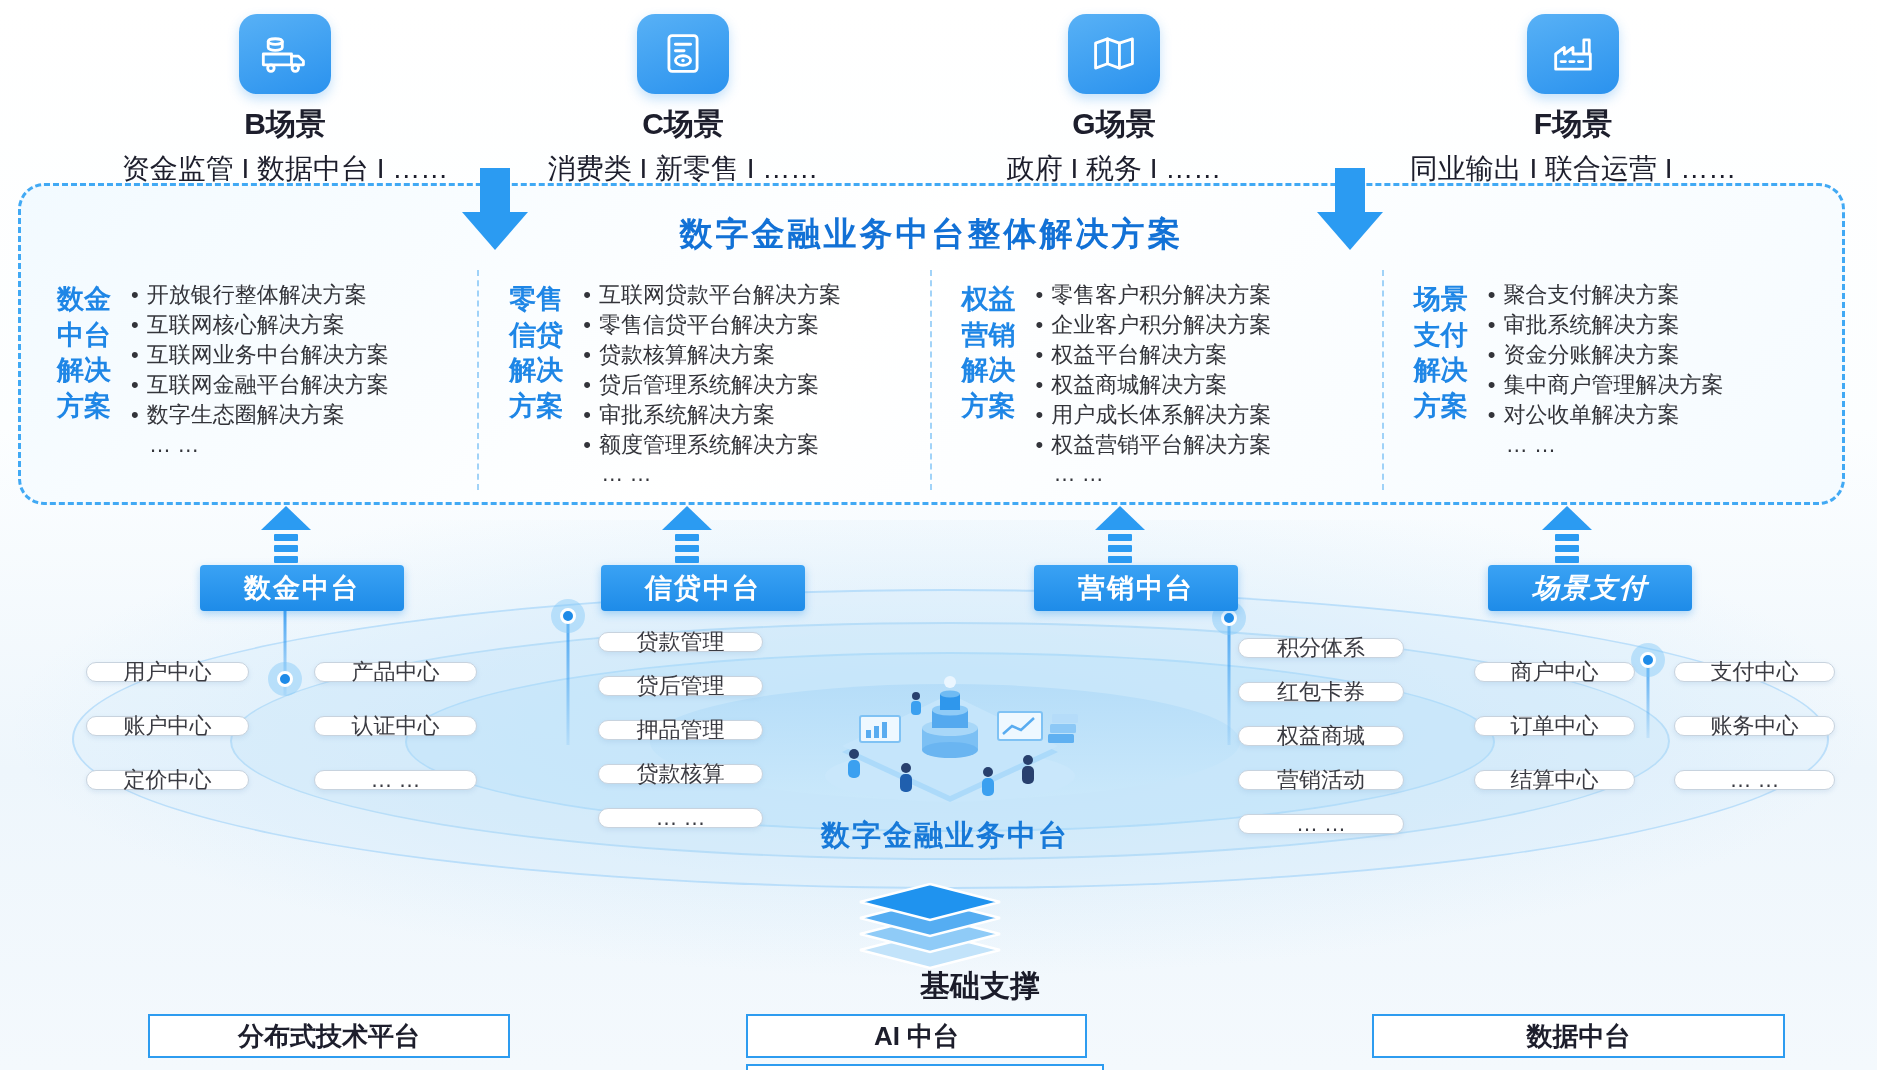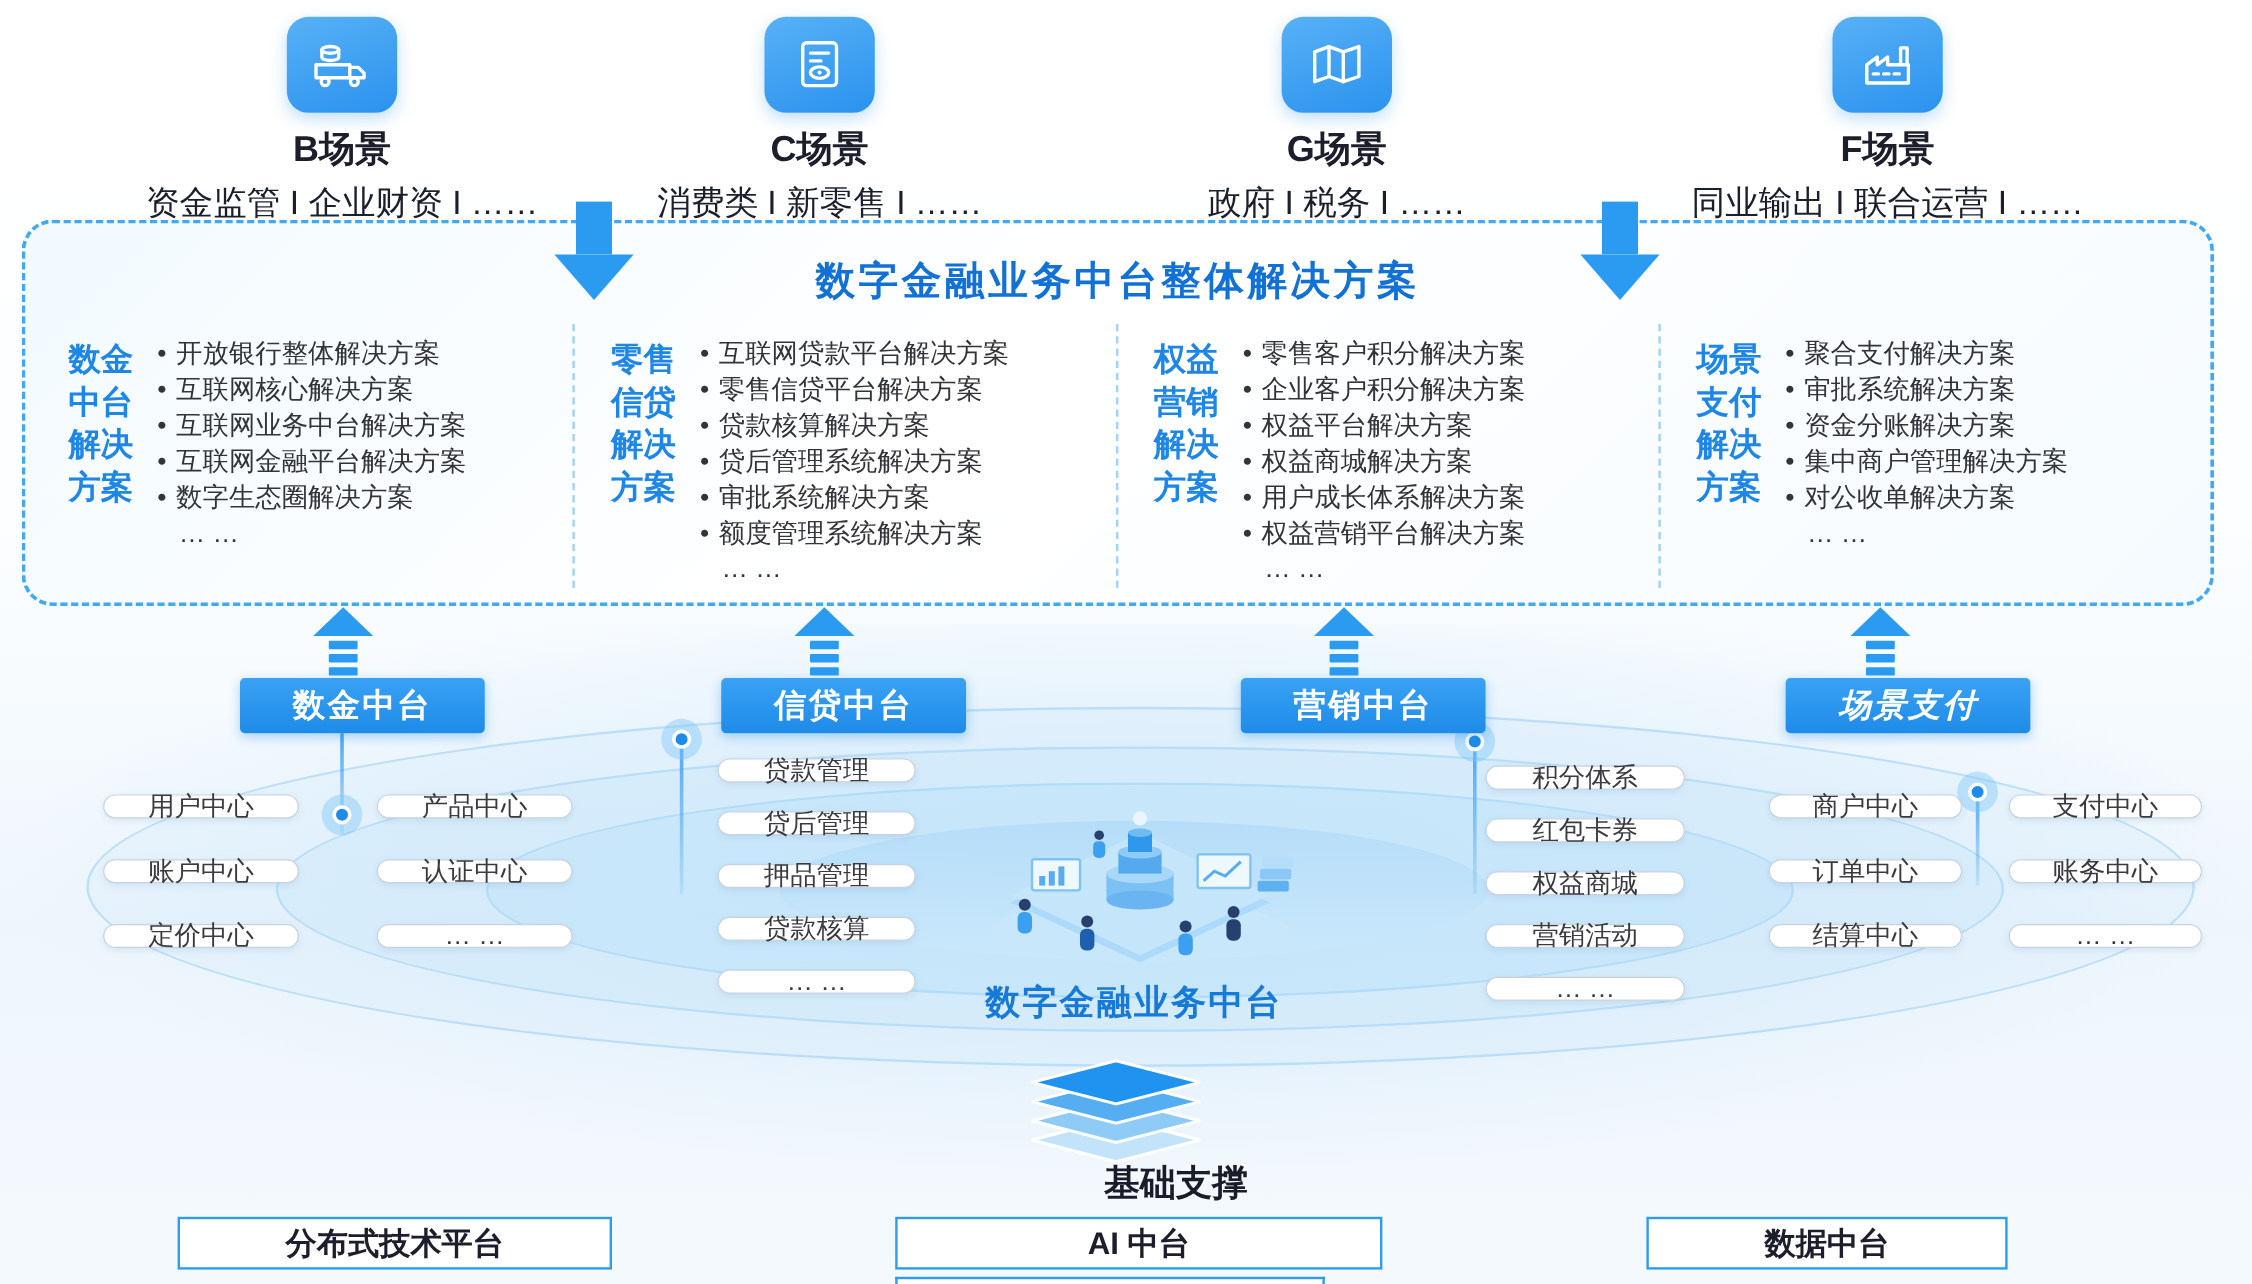--- a/index.html
+++ b/index.html
@@ -106,21 +106,21 @@
       <svg width="52" height="52" viewBox="0 0 48 48" fill="none" stroke="#fff" stroke-width="2.6" stroke-linecap="round" stroke-linejoin="round">
         <ellipse cx="15" cy="12.5" rx="6.5" ry="2.6"></ellipse>
         <path d="M8.5 12.5 v5.5 c0 1.5 2.9 2.7 6.5 2.7 s6.5 -1.2 6.5 -2.7 V12.5"></path>
         <path d="M4 24 h26 v10 H4 z"></path>
         <path d="M30 26 h6.5 l4.5 4.5 V34 H30"></path>
         <circle cx="11" cy="37" r="3"></circle>
         <circle cx="33.5" cy="37" r="3"></circle>
       </svg>
     </div>
     <div class="s-title">B场景</div>
-    <div class="s-sub">资金监管 I 企业财资 I ……</div>
+    <div class="s-sub">资金监管 I 数据中台 I ……</div>
   </div>
 
   <div class="scenario" style="left:423px;">
     <div class="tile">
       <svg width="52" height="52" viewBox="0 0 48 48" fill="none" stroke="#fff" stroke-width="2.6" stroke-linecap="round" stroke-linejoin="round">
         <rect x="11" y="7" width="26" height="33" rx="3"></rect>
         <path d="M17 15 h14"></path>
         <path d="M17 21 h8"></path>
         <ellipse cx="24" cy="30" rx="7" ry="4.4"></ellipse>
         <circle cx="24" cy="30" r="1.6" fill="#fff" stroke="none"></circle>
@@ -343,17 +343,17 @@
     <svg width="160" height="96" viewBox="0 0 160 96" fill="none">
       <polygon points="80,52 150,70 80,88 10,70" fill="#c2e3fa" stroke="#ffffff" stroke-width="2.5"></polygon>
       <polygon points="80,36 150,54 80,72 10,54" fill="#8fcbf7" stroke="#ffffff" stroke-width="2.5"></polygon>
       <polygon points="80,20 150,38 80,56 10,38" fill="#55adf2" stroke="#ffffff" stroke-width="2.5"></polygon>
       <polygon points="80,4 150,22 80,40 10,22" fill="#1f93ef" stroke="#ffffff" stroke-width="2.5"></polygon>
     </svg>
   </div>
   <div class="foundation-label">基础支撑</div>
 
   <div class="base-box" style="left:148px; width:362px;">分布式技术平台</div>
-  <div class="base-box" style="left:746px; width:406px;">AI 中台</div>
-  <div class="base-box" style="left:1372px; width:301px;">数据中台</div>
+  <div class="base-box" style="left:746px; width:341px;">AI 中台</div>
+  <div class="base-box" style="left:1372px; width:413px;">数据中台</div>
   <div class="cut-strip" style="left:746px; width:358px;"></div>
 
 </div>
 
 </body></html>

